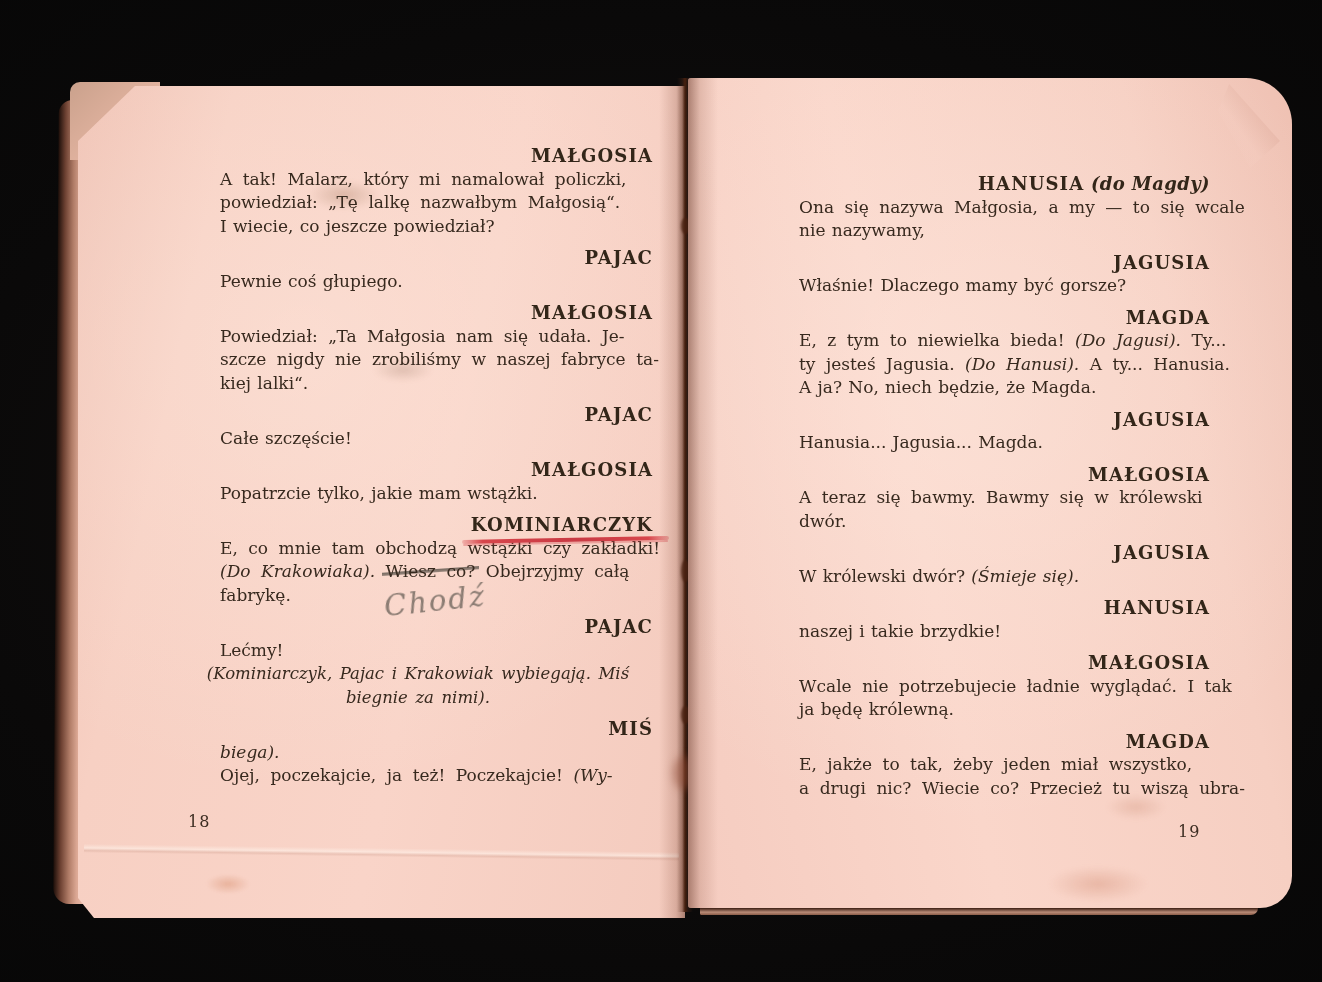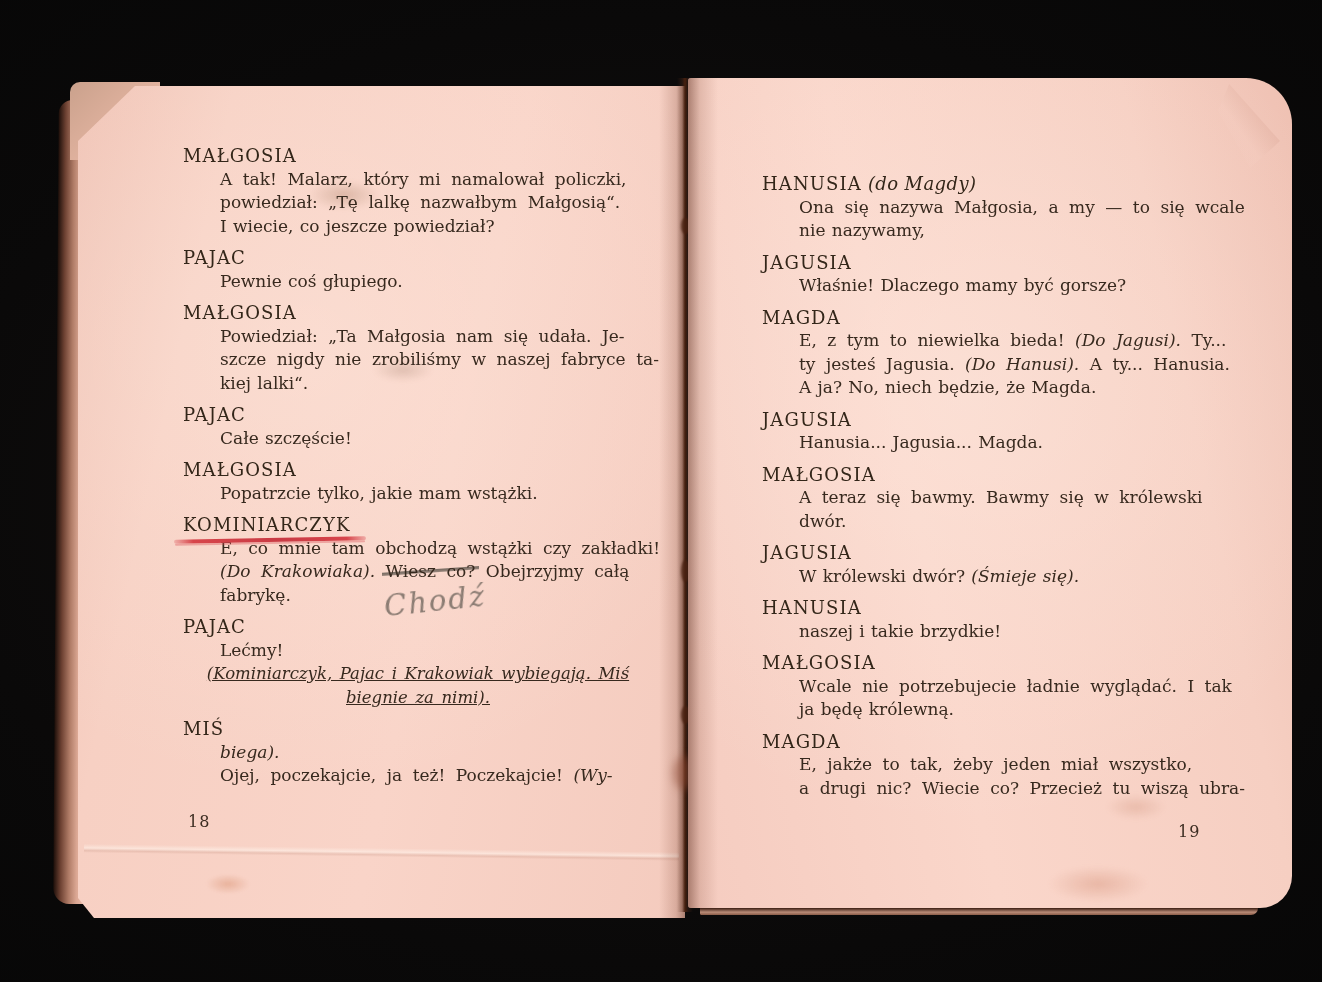--- a/index.html
+++ b/index.html
@@ -44,31 +44,31 @@
   .gutter .k3{top:628px;height:18px;}
   .gutter .k4{top:678px;height:34px;left:-4px;width:24px;background:rgba(140,70,48,.45);filter:blur(4px);}
 
   .under-edge{position:absolute;left:700px;top:908px;width:558px;height:7px;
     background:linear-gradient(to bottom,#3a1d12,#b98b77 60%,#8a5c48);border-radius:0 0 18px 4px;}
 
   
   .content{position:absolute;color:#37291e;}
   .left-content{left:105px;top:58px;width:470px;}
   .right-content{left:74px;top:70px;width:448px;margin-top:24px;}
-  .speaker{font-weight:normal;font-size:18px;line-height:23.5px;letter-spacing:1.1px;margin-top:8px;color:#332619;white-space:nowrap;}
+  .speaker{font-weight:bold;font-size:18px;line-height:23.5px;letter-spacing:1.1px;margin-top:8px;color:#332619;white-space:nowrap;text-align:right;}
   .speaker.first{margin-top:0;}
   .speaker-inner{position:relative;display:inline-block;}
   .speaker-suffix{font-style:italic;letter-spacing:.4px;}
   .red-underline{position:absolute;left:-9px;right:-16px;bottom:-5px;height:4px;border-radius:3px;
     background:linear-gradient(to right,rgba(216,66,75,.25),#d7454b 10%,#c93a44 55%,#d7454b 90%,rgba(216,66,75,.3));
     transform:rotate(-1.1deg);box-shadow:0 3px 0 -1px rgba(215,69,77,.35);}
   .dialogue{margin-left:37px;}
   .dline{font-size:17px;line-height:23.5px;word-spacing:.05em;white-space:nowrap;}
   .dline.wide{word-spacing:.30em;}
-  .stage-line{font-style:italic;font-size:16.5px;line-height:23.5px;text-align:center;word-spacing:.14em;text-decoration:underline;}
+  .stage-line{font-style:italic;font-size:16.5px;line-height:23.5px;text-align:center;word-spacing:.14em;}
   .stage-line:first-of-type{margin-top:6px;}
   .run-i{font-style:italic;}
   .run-x{background:linear-gradient(176deg,rgba(105,95,86,0) 42%,rgba(105,95,86,.88) 46%,rgba(105,95,86,.72) 54%,rgba(105,95,86,0) 58%);
     padding:0 4px;margin:0 -4px;}
   .page-number{position:absolute;font-size:16px;color:#3c2d22;letter-spacing:1px;}
   .pn-left{left:110px;top:726px;}
   .pn-right{left:490px;top:744px;}
 
   
   .handwriting{position:absolute;left:306px;top:498px;font-style:italic;font-size:29px;

